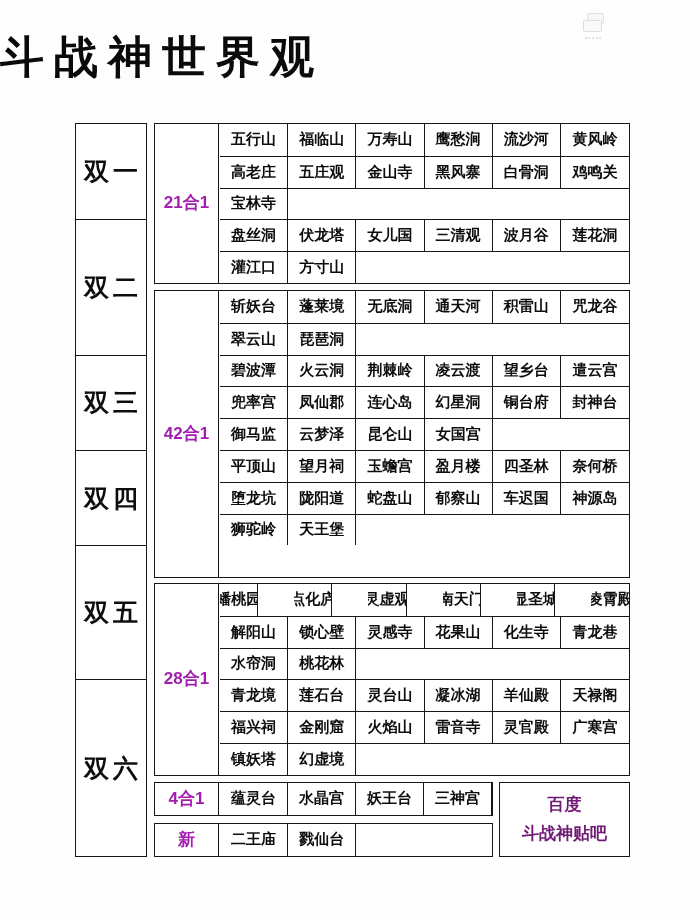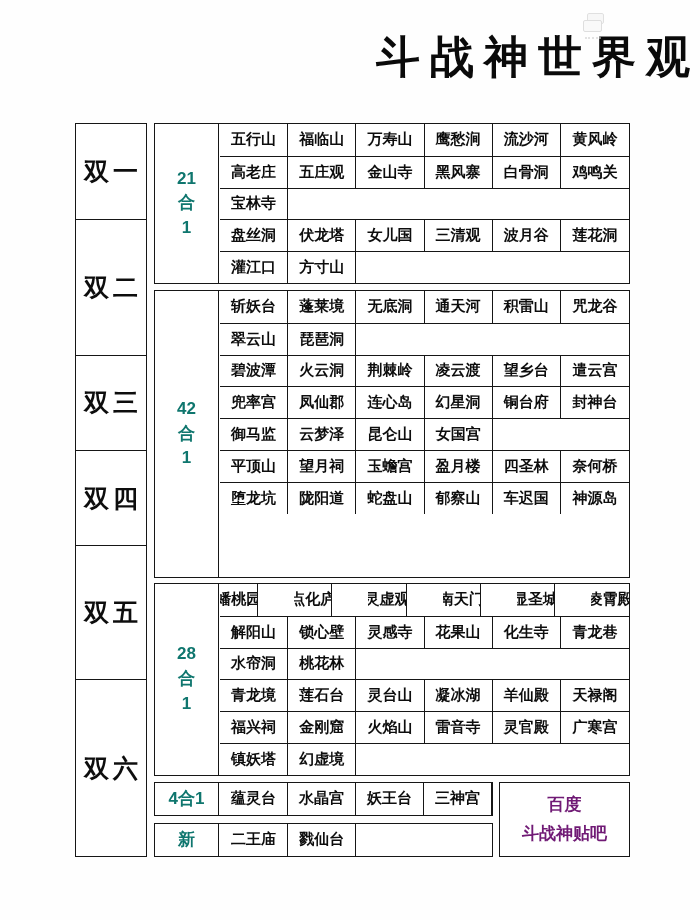--- a/index.html
+++ b/index.html
@@ -8,21 +8,21 @@
     background:#ffffff;
     font-family:"Liberation Sans", sans-serif;
     color:#111;
     position:relative;
     overflow:hidden;
     font-weight:bold;
   }
   .page{position:absolute;left:0;top:0;width:700px;height:920px;background:#fefefe;}
   .title{
     position:absolute;left:0;top:28px;width:700px;height:56px;
-    text-align:right;font-size:44px;font-weight:bold;letter-spacing:10px;
+    text-align:left;font-size:44px;font-weight:bold;letter-spacing:10px;
     color:#0a0a0a;
   }
   .watermark{
     position:absolute;left:583px;top:13px;width:24px;height:26px;opacity:.55;
   }
   .watermark .wm-a{
     position:absolute;left:4px;top:0;width:15px;height:9px;
     border:1px solid #c9c9c9;border-radius:2px;background:#f3f3f3;
   }
   .watermark .wm-b{
@@ -43,22 +43,22 @@
     font-size:25px;letter-spacing:4px;box-sizing:border-box;color:#0d0d0d;
     padding-left:4px;
   }
   .left-cell.bt{border-top:1px solid #161616;}
   .sec{
     position:absolute;background:#fff;border:1px solid #161616;box-sizing:border-box;
   }
   .sec-label{
     position:absolute;left:0;top:0;bottom:0;width:64px;
     border-right:1px solid #161616;box-sizing:border-box;
-    display:flex;flex-direction:column;align-items:center;justify-content:center;
-    font-size:17px;line-height:1.45;color:#0f766e;text-align:center;
+    display:flex;flex-direction:row;align-items:center;justify-content:center;
+    font-size:17px;line-height:1.45;color:#a21caf;text-align:center;
   }
   .rows{position:absolute;left:65px;top:0;right:0;bottom:0;}
   .grid-row{display:flex;box-sizing:border-box;}
   .grid-row.bt{border-top:1px solid #161616;}
   .cell{
     width:68.2px;box-sizing:border-box;border-right:1px solid #161616;
     display:flex;align-items:center;justify-content:center;
     font-size:15px;color:#0d0d0d;white-space:nowrap;overflow:hidden;
   }
   .cell.last6{flex:1 1 auto;border-right:none;}
@@ -191,20 +191,25 @@
             <div class="cell last6">奈何桥</div>
           </div>
           <div class="grid-row bt" style="height: 31.8px;">
             <div class="cell">堕龙坑</div>
             <div class="cell">陇阳道</div>
             <div class="cell">蛇盘山</div>
             <div class="cell">郁察山</div>
             <div class="cell">车迟国</div>
             <div class="cell last6">神源岛</div>
           </div>
+          <div class="grid-row bt" style="height: 31.8px;">
+            <div class="cell">狮驼岭</div>
+            <div class="cell">天王堡</div>
+            <div class="fill"></div>
+          </div>
         </div>
       </div>
       <div class="sec" style="left: 79px; top: 460px; width: 476px; height: 192.8px;">
         <div class="sec-label">
           <div>28</div>
           <div>合</div>
           <div>1</div>
         </div>
         <div class="rows">
           <div class="grid-row" style="height: 31.8px; gap: 36px;">

